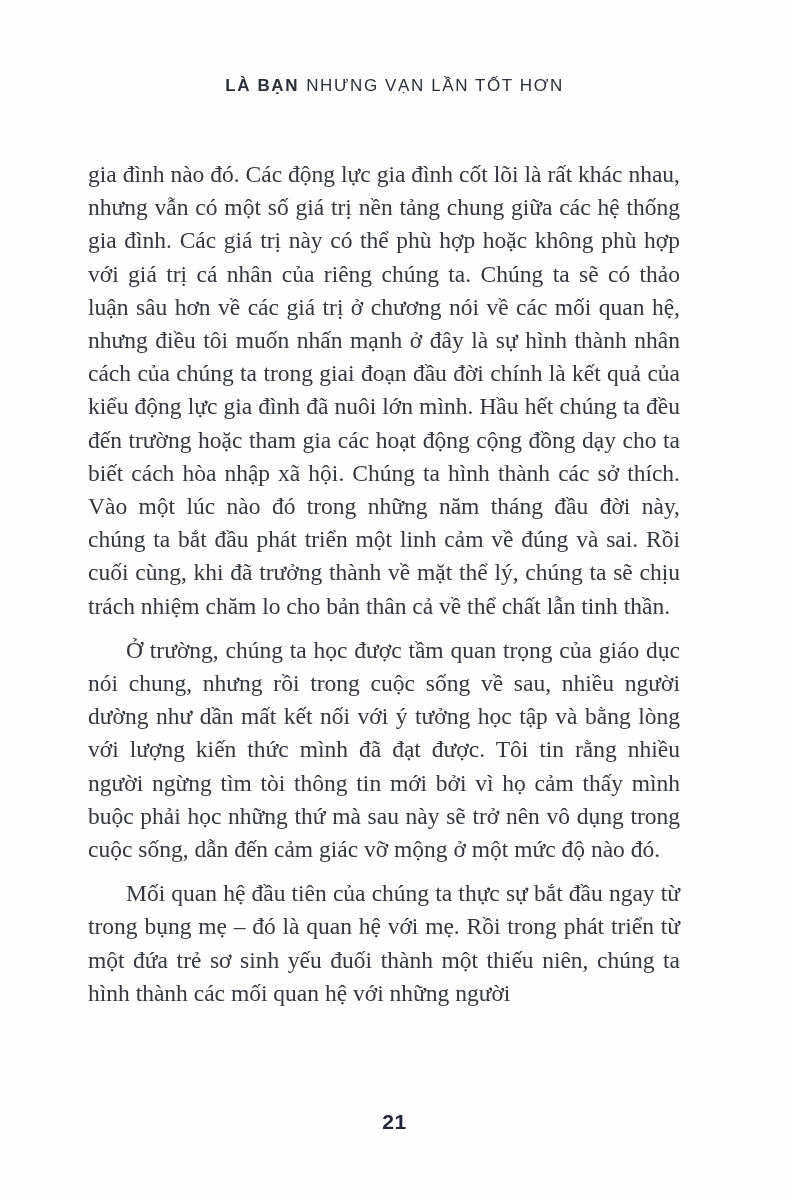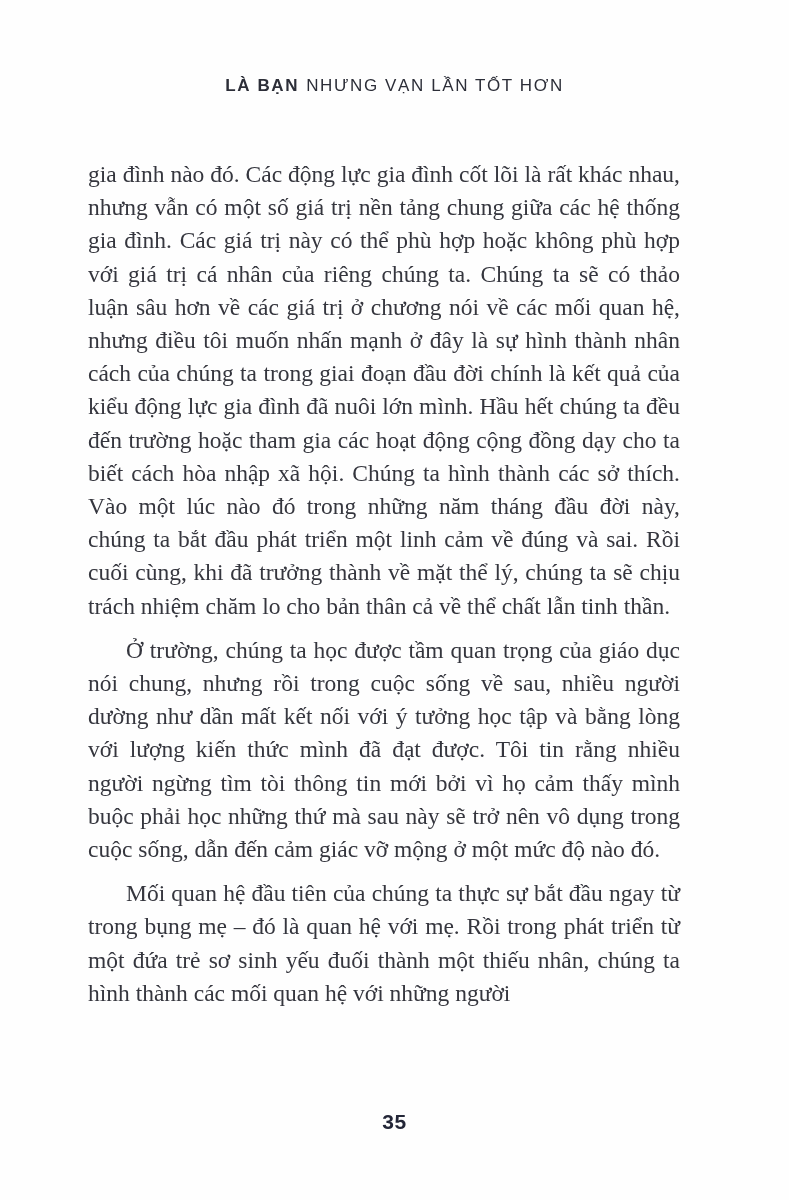--- a/index.html
+++ b/index.html
@@ -72,18 +72,18 @@
 
 <div class="page">
 
   <div class="running-head">
     <span class="rh-bold">LÀ BẠN</span><span class="rh-rest">NHƯNG VẠN LẦN TỐT HƠN</span>
   </div>
 
   <div class="body-text">
     <p>gia đình nào đó. Các động lực gia đình cốt lõi là rất khác nhau, nhưng vẫn có một số giá trị nền tảng chung giữa các hệ thống gia đình. Các giá trị này có thể phù hợp hoặc không phù hợp với giá trị cá nhân của riêng chúng ta. Chúng ta sẽ có thảo luận sâu hơn về các giá trị ở chương nói về các mối quan hệ, nhưng điều tôi muốn nhấn mạnh ở đây là sự hình thành nhân cách của chúng ta trong giai đoạn đầu đời chính là kết quả của kiểu động lực gia đình đã nuôi lớn mình. Hầu hết chúng ta đều đến trường hoặc tham gia các hoạt động cộng đồng dạy cho ta biết cách hòa nhập xã hội. Chúng ta hình thành các sở thích. Vào một lúc nào đó trong những năm tháng đầu đời này, chúng ta bắt đầu phát triển một linh cảm về đúng và sai. Rồi cuối cùng, khi đã trưởng thành về mặt thể lý, chúng ta sẽ chịu trách nhiệm chăm lo cho bản thân cả về thể chất lẫn tinh thần.</p>
     <p>Ở trường, chúng ta học được tầm quan trọng của giáo dục nói chung, nhưng rồi trong cuộc sống về sau, nhiều người dường như dần mất kết nối với ý tưởng học tập và bằng lòng với lượng kiến thức mình đã đạt được. Tôi tin rằng nhiều người ngừng tìm tòi thông tin mới bởi vì họ cảm thấy mình buộc phải học những thứ mà sau này sẽ trở nên vô dụng trong cuộc sống, dẫn đến cảm giác vỡ mộng ở một mức độ nào đó.</p>
-    <p>Mối quan hệ đầu tiên của chúng ta thực sự bắt đầu ngay từ trong bụng mẹ – đó là quan hệ với mẹ. Rồi trong phát triển từ một đứa trẻ sơ sinh yếu đuối thành một thiếu nhân, chúng ta hình thành các mối quan hệ với những người</p>
+    <p>Mối quan hệ đầu tiên của chúng ta thực sự bắt đầu ngay từ trong bụng mẹ – đó là quan hệ với mẹ. Rồi trong phát triển từ một đứa trẻ sơ sinh yếu đuối thành một thiếu niên, chúng ta hình thành các mối quan hệ với những người</p>
   </div>
 
-  <div class="folio">35</div>
+  <div class="folio">21</div>
 
 </div>
 
 </body></html>

